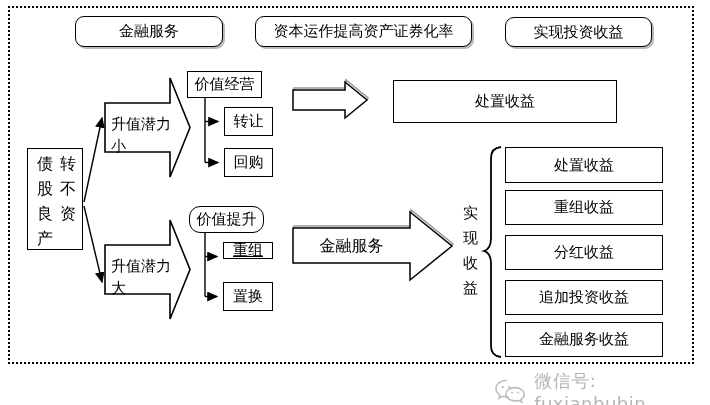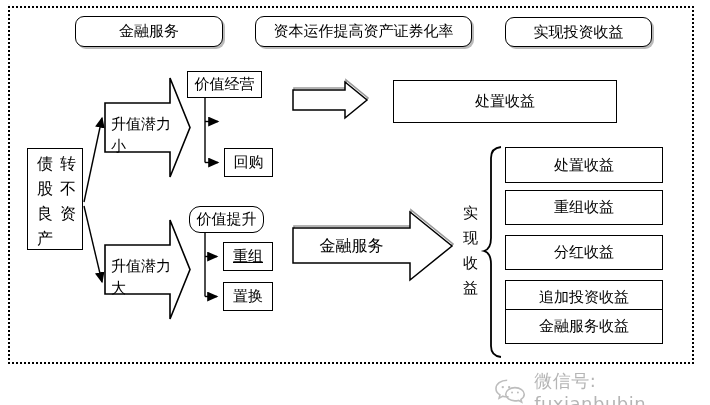--- a/index.html
+++ b/index.html
@@ -21,29 +21,29 @@
   .rbox2{left:255px;top:16px;width:217px;height:31px;}
   .rbox3{left:505px;top:17px;width:147px;height:30px;}
   .src-box{left:27px;top:148px;width:56px;height:102px;
     justify-content:flex-start;align-items:flex-start;
     font-size:16px;line-height:25px;white-space:pre-line;
     padding:2px 0 0 9px;text-align:left;letter-spacing:1px;}
   .vop{left:187px;top:71px;width:75px;height:27px;}
   .tr{left:224px;top:107px;width:49px;height:29px;}
   .bb{left:224px;top:148px;width:49px;height:29px;}
   .vim{left:189px;top:206px;width:75px;height:27px;border-radius:11px;}
-  .rs{left:223px;top:242px;width:50px;height:29px;text-decoration:underline;}
+  .rs{left:223px;top:242px;width:50px;height:17px;text-decoration:underline;}
   .sw{left:223px;top:282px;width:50px;height:29px;}
   .big-box{left:393px;top:80px;width:224px;height:43px;font-size:15px;}
   .inc{left:505px;width:158px;height:35px;}
   .inc1{top:147px;height:36px;}
   .inc2{top:190px;}
   .inc3{top:235px;}
   .inc4{top:280px;}
-  .inc5{top:309px;}
+  .inc5{top:322px;}
   .arrow-label{
     position:absolute;font-size:15px;line-height:22px;white-space:pre-line;text-align:left;margin-top:6px;
   }
   .lbl-small{left:111px;top:107px;width:62px;}
   .lbl-large{left:111px;top:249px;width:62px;}
   .lbl-fin{position:absolute;left:293px;top:236px;width:117px;text-align:center;font-size:16px;}
   .realize{
     position:absolute;left:462px;top:201px;width:17px;
     font-size:15px;line-height:25px;word-break:break-all;text-align:center;
   }
@@ -108,20 +108,23 @@
 产</div>
 
   <div class="arrow-label lbl-small">升值潜力
 小</div>
   <div class="arrow-label lbl-large">升值潜力
 大</div>
 
   <div class="box vop">
     <span>价值经营</span>
   </div>
+  <div class="box tr">
+    <span>转让</span>
+  </div>
   <div class="box bb">
     <span>回购</span>
   </div>
 
   <div class="box vim">
     <span>价值提升</span>
   </div>
   <div class="box rs">
     <span>重组</span>
   </div>

